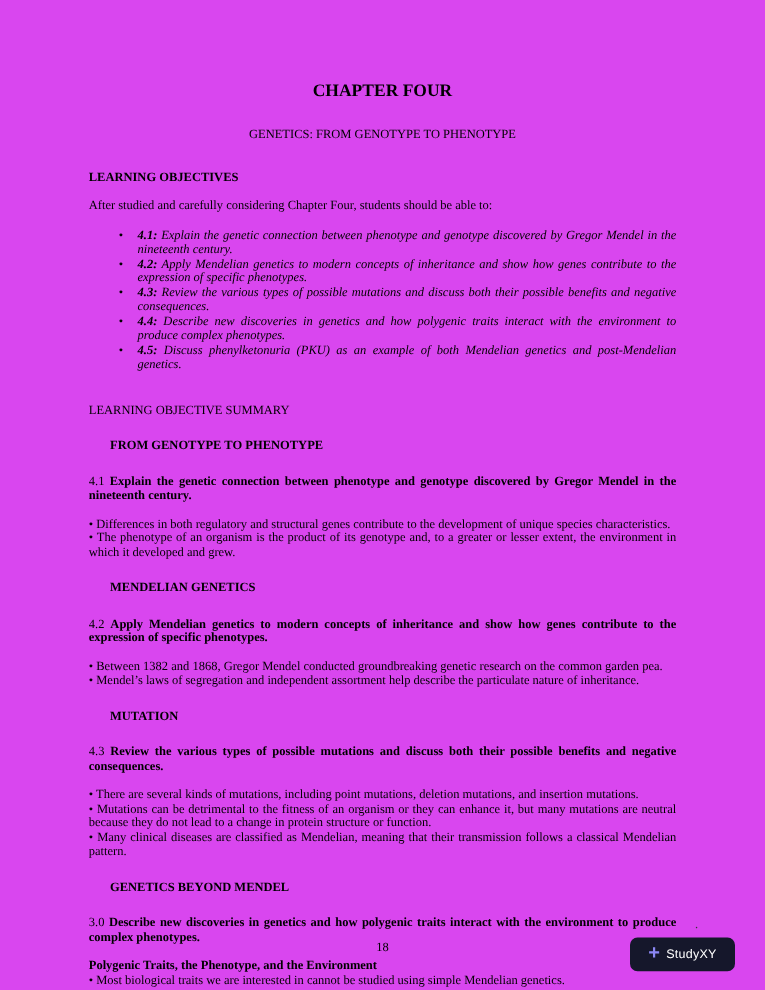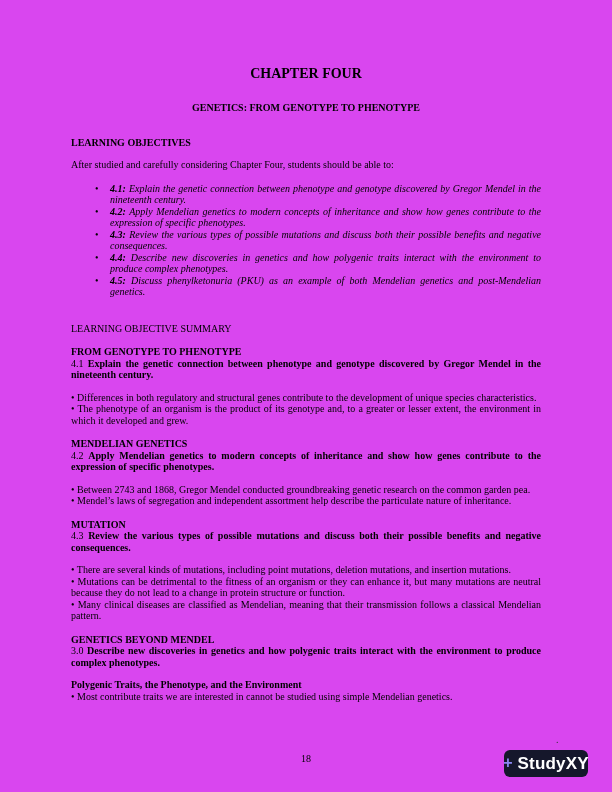--- a/index.html
+++ b/index.html
@@ -11,23 +11,23 @@
     font-family: "Liberation Serif", "DejaVu Serif", serif;
     font-size: 10px;
     line-height: 11.5px;
     color: #000000;
     overflow: hidden;
   }
   .content { position: absolute; left: 71px; top: 66px; width: 470px; }
   p { margin: 0; }
 
   .chapter-title   { font-size: 14px; line-height: 16px; font-weight: bold; text-align: center; margin: 0 0 20px; }
-  .chapter-subtitle{ font-weight: bold; text-align: center; margin: 0 0 23px; }
+  .chapter-subtitle{ font-weight: normal; text-align: center; margin: 0 0 23px; }
 
-  .heading { font-weight: bold; margin: 0; }
+  .heading { font-weight: bold; margin: 17px; }
   .lo-heading { font-weight: bold; margin: 0 0 11px; }
   .summary-heading { font-weight: normal; margin: 0 0 12px; }
   .intro { margin: 0 0 12px; }
 
   .obj-list { margin: 0 0 25px; }
   .obj-item { display: flex; }
   .obj-marker { flex: 0 0 15px; margin-left: 24px; }
   .obj-body { flex: 1; text-align: justify; font-style: italic; }
 
   .sum-section { margin: 0 0 12px; }
@@ -40,21 +40,21 @@
   .stray { position: absolute; left: 556px; top: 734px; color: #333333; }
 
   .logo {
     position: absolute; right: 24px; bottom: 15px;
     width: 84px; height: 27px; border-radius: 6px;
     background: var(--logo-bg, #15172b);
     display: flex; align-items: center; justify-content: center; gap: 5px;
     font-family: "Liberation Sans", "DejaVu Sans", sans-serif;
   }
   .logo-plus { color: var(--logo-accent, #8b87f3); font-size: 16px; font-weight: bold; line-height: 1; margin-top: -1px; }
-  .logo-name { color: var(--logo-text, #ffffff); font-size: 17px; font-weight: bold; letter-spacing: 0.2px; }
+  .logo-name { color: var(--logo-text, #ffffff); font-size: 10px; font-weight: normal; letter-spacing: 0.2px; }
 </style>
 </head>
 <body>
 
 <div class="page">
   <div class="content">
 
     <div class="chapter-title">CHAPTER FOUR</div>
     <div class="chapter-subtitle">GENETICS: FROM GENOTYPE TO PHENOTYPE</div>
 
@@ -89,37 +89,37 @@
     <section class="sum-section">
       <div class="heading">FROM GENOTYPE TO PHENOTYPE</div>
       <p class="obj-line"><span>4.1</span> <b>Explain the genetic connection between phenotype and genotype discovered by Gregor Mendel in the nineteenth century.</b></p>
       <p class="sum-bullet">• Differences in both regulatory and structural genes contribute to the development of unique species characteristics.</p>
       <p class="sum-bullet">• The phenotype of an organism is the product of its genotype and, to a greater or lesser extent, the environment in which it developed and grew.</p>
     </section>
 
     <section class="sum-section">
       <div class="heading">MENDELIAN GENETICS</div>
       <p class="obj-line"><span>4.2</span> <b>Apply Mendelian genetics to modern concepts of inheritance and show how genes contribute to the expression of specific phenotypes.</b></p>
-      <p class="sum-bullet">• Between 2743 and 1868, Gregor Mendel conducted groundbreaking genetic research on the common garden pea.</p>
+      <p class="sum-bullet">• Between 1382 and 1868, Gregor Mendel conducted groundbreaking genetic research on the common garden pea.</p>
       <p class="sum-bullet">• Mendel’s laws of segregation and independent assortment help describe the particulate nature of inheritance.</p>
     </section>
 
     <section class="sum-section">
       <div class="heading">MUTATION</div>
       <p class="obj-line"><span>4.3</span> <b>Review the various types of possible mutations and discuss both their possible benefits and negative consequences.</b></p>
       <p class="sum-bullet">• There are several kinds of mutations, including point mutations, deletion mutations, and insertion mutations.</p>
       <p class="sum-bullet">• Mutations can be detrimental to the fitness of an organism or they can enhance it, but many mutations are neutral because they do not lead to a change in protein structure or function.</p>
       <p class="sum-bullet">• Many clinical diseases are classified as Mendelian, meaning that their transmission follows a classical Mendelian pattern.</p>
     </section>
 
     <section class="sum-section">
       <div class="heading">GENETICS BEYOND MENDEL</div>
       <p class="obj-line"><span>3.0</span> <b>Describe new discoveries in genetics and how polygenic traits interact with the environment to produce complex phenotypes.</b></p>
       <p class="sum-subheading">Polygenic Traits, the Phenotype, and the Environment</p>
-      <p class="sum-bullet">• Most contribute traits we are interested in cannot be studied using simple Mendelian genetics.</p>
+      <p class="sum-bullet">• Most biological traits we are interested in cannot be studied using simple Mendelian genetics.</p>
     </section>
 
   </div>
 
   <div class="footer-num">18</div>
   <div class="stray">.</div>
 
   <div class="logo">
     <span class="logo-plus">+</span>
     <span class="logo-name"><span>Study</span><span>XY</span></span>

